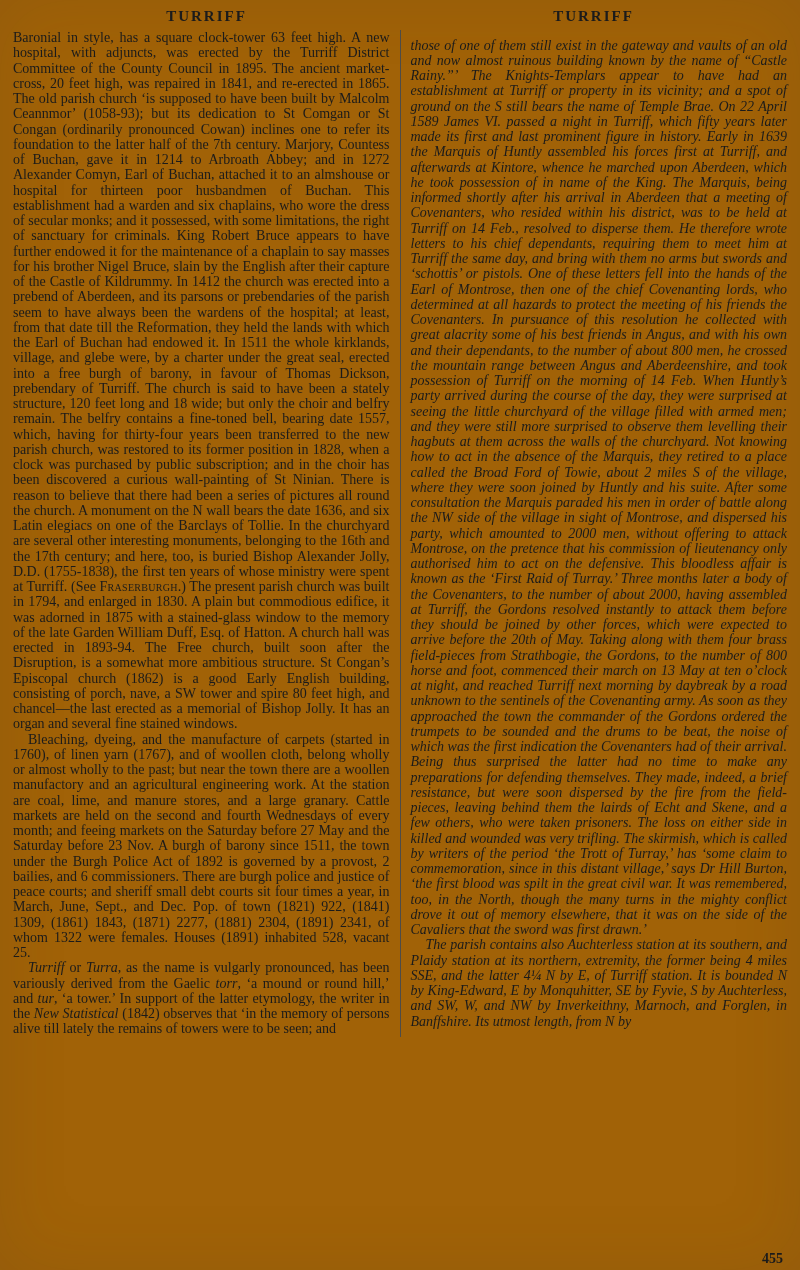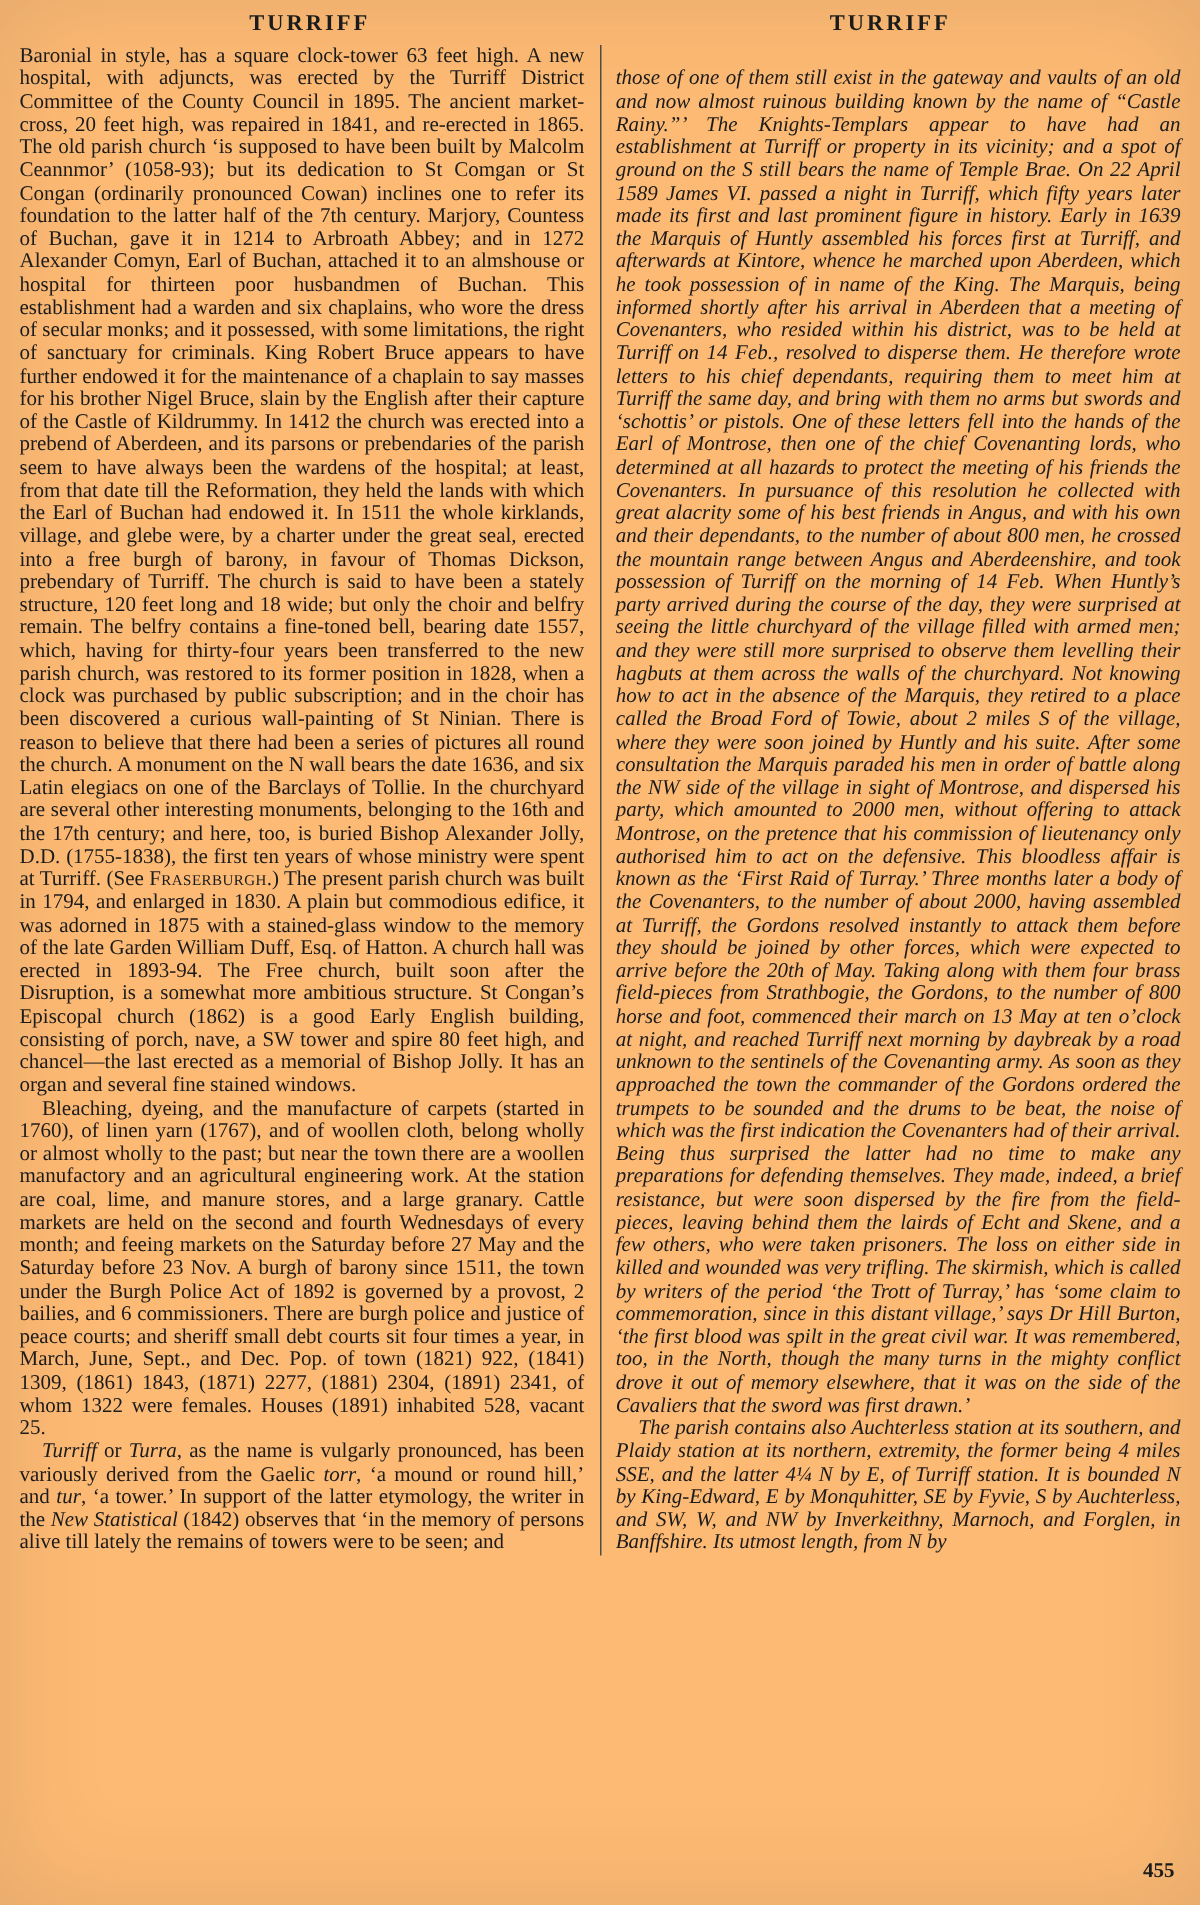--- a/index.html
+++ b/index.html
@@ -5,42 +5,42 @@
   html, body {
     margin: 0;
     padding: 0;
     background: #9a9996;
   }
   .page {
     position: relative;
     width: 800px;
     height: 1270px;
     margin: 0 auto;
-    background: #fdba74;
+    background: #a16207;
     box-shadow: inset 0 0 70px rgba(60,55,45,0.13);
     box-sizing: border-box;
     padding: 8px 13px 0 13px;
     font-family: "Liberation Serif", "DejaVu Serif", serif;
     color: #1b1b1b;
     overflow: hidden;
   }
   .running-headers {
     display: flex;
     margin-bottom: 5px;
   }
   .header-cell {
     flex: 1;
     text-align: center;
     font-weight: bold;
     font-size: 15px;
     letter-spacing: 2px;
   }
   .columns {
     display: flex;
-    align-items: flex-end;
+    align-items: center;
   }
   .col {
     flex: 1;
     min-width: 0;
     font-size: 14px;
     line-height: 15.25px;
     text-align: justify;
     hyphens: auto;
     -webkit-hyphens: auto;
   }
@@ -56,21 +56,21 @@
     margin: 0;
   }
   p.para.indent {
     text-indent: 15px;
   }
   .italic { font-style: italic; }
   .smallcaps { font-variant: small-caps; letter-spacing: 0.3px; }
   .pageno {
     position: absolute;
     right: 17px;
-    bottom: 14px;
+    bottom: 3px;
     font-weight: bold;
     font-size: 14px;
   }
 </style>
 </head>
 <body>
 
 <div class="page">
   <div class="running-headers">
     <div class="header-cell">TURRIFF</div>

